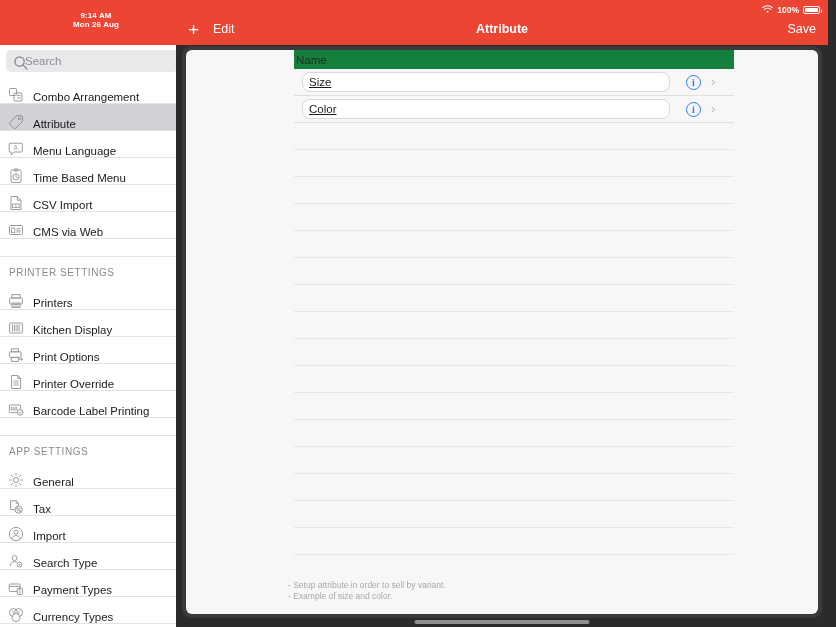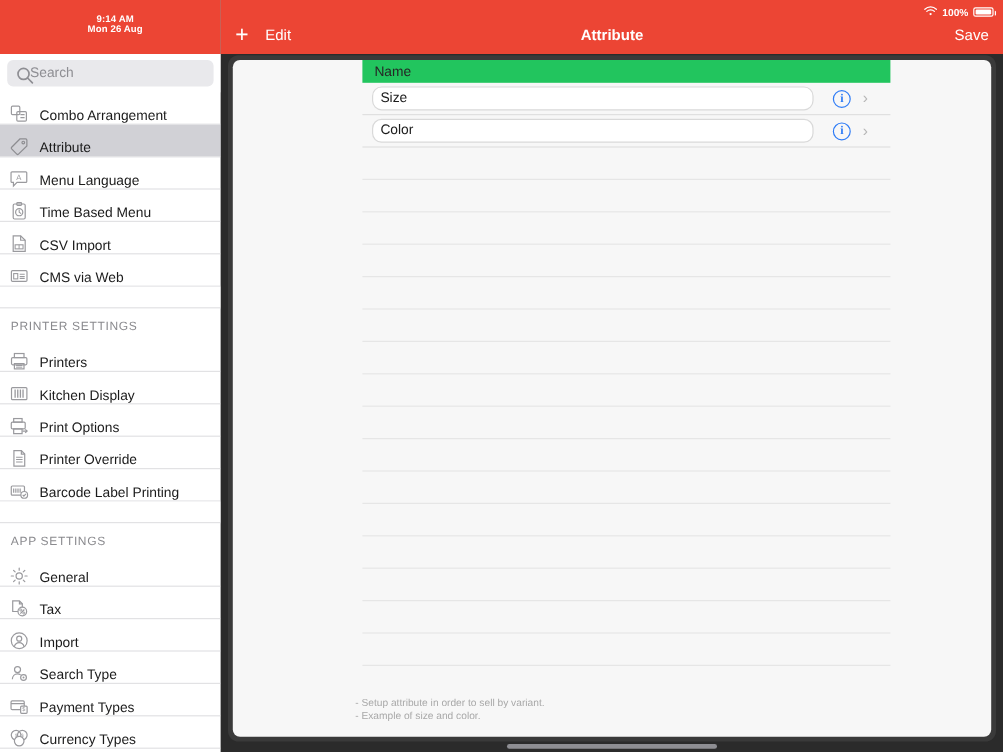--- a/index.html
+++ b/index.html
@@ -46,21 +46,21 @@
   .sb-item.selected { background: #d1d1d6; }
   .sb-gap { height: 18px; border-bottom: 1px solid #e2e2e4; background:#fff;}
   .sb-section {
     height: 26px; display:flex; align-items:flex-end; padding: 0 8px 5px 9px;
     font-size: 10px; letter-spacing: .55px; color: #8a8a8e; text-transform: uppercase;
   }
   .ico { width: 16px; height: 16px; flex: 0 0 16px; display:block; }
   .ico svg { display:block; width:16px; height:16px; }
 
   
-  .right { position: absolute; left: 184px; top: 0; width: 652px; height: 627px; background:#2b2b2b; }
+  .right { position: absolute; left: 176px; top: 0; width: 652px; height: 627px; background:#2b2b2b; }
   .topbar {
     height: 45px; background: #ec4534; position: relative; color: #fff;
   }
   .tb-status {
     position:absolute; right: 8px; top: 3px; height: 14px;
     display:flex; align-items:center; gap: 4px;
     font-size: 8.5px; font-weight: bold; color:#fff;
   }
   .batt {
     width: 17px; height: 8px; border: 1px solid #fff; border-radius: 2px;
@@ -77,32 +77,32 @@
   .frame {
     position: absolute; left: 6px; top: 46px; width: 640px; height: 572px;
     background: #3a3a3a; border-radius: 9px; padding: 4px;
   }
   .panel {
     width: 100%; height: 100%; background: #f7f7f7; border-radius: 6px;
     position: relative; overflow: hidden;
   }
   .table { position: absolute; left: 108px; top: 0; width: 440px; }
   .thead {
-    height: 19px; background: #22c55e; display:flex; align-items:center;
-    padding-left: 10px; font-size: 11.5px; color: #262626;
+    height: 19px; background: #15803d; display:flex; align-items:center;
+    padding-left: 2px; font-size: 11.5px; color: #262626;
   }
   .trow {
     height: 27px; border-bottom: 1px solid #e0e0e0;
     display:flex; align-items:center; position: relative;
   }
   .tinput {
     position:absolute; left: 8px; top: 3px; width: 368px; height: 20px;
     background:#fff; border: 1px solid #d9d9d9; border-radius: 8px;
     display:flex; align-items:center; padding-left: 6px;
-    font-size: 11.5px; color: #1b1b1b;
+    font-size: 11.5px; color: #1b1b1b; text-decoration: underline;
   }
   .info {
     position:absolute; left: 392px; top: 6px;
     width: 15px; height: 15px; border-radius: 50%;
     border: 1.4px solid #2f7cf6; color: #2f7cf6;
     font-size: 10px; font-weight: bold; font-family: "Liberation Serif", serif;
     display:flex; align-items:center; justify-content:center; line-height:1;
   }
   .chev { position:absolute; left: 417px; top: 5px; color:#b6b6b6; font-size: 13px; }
   .trow-empty { height: 27px; border-bottom: 1px solid #e6e6e6; }

